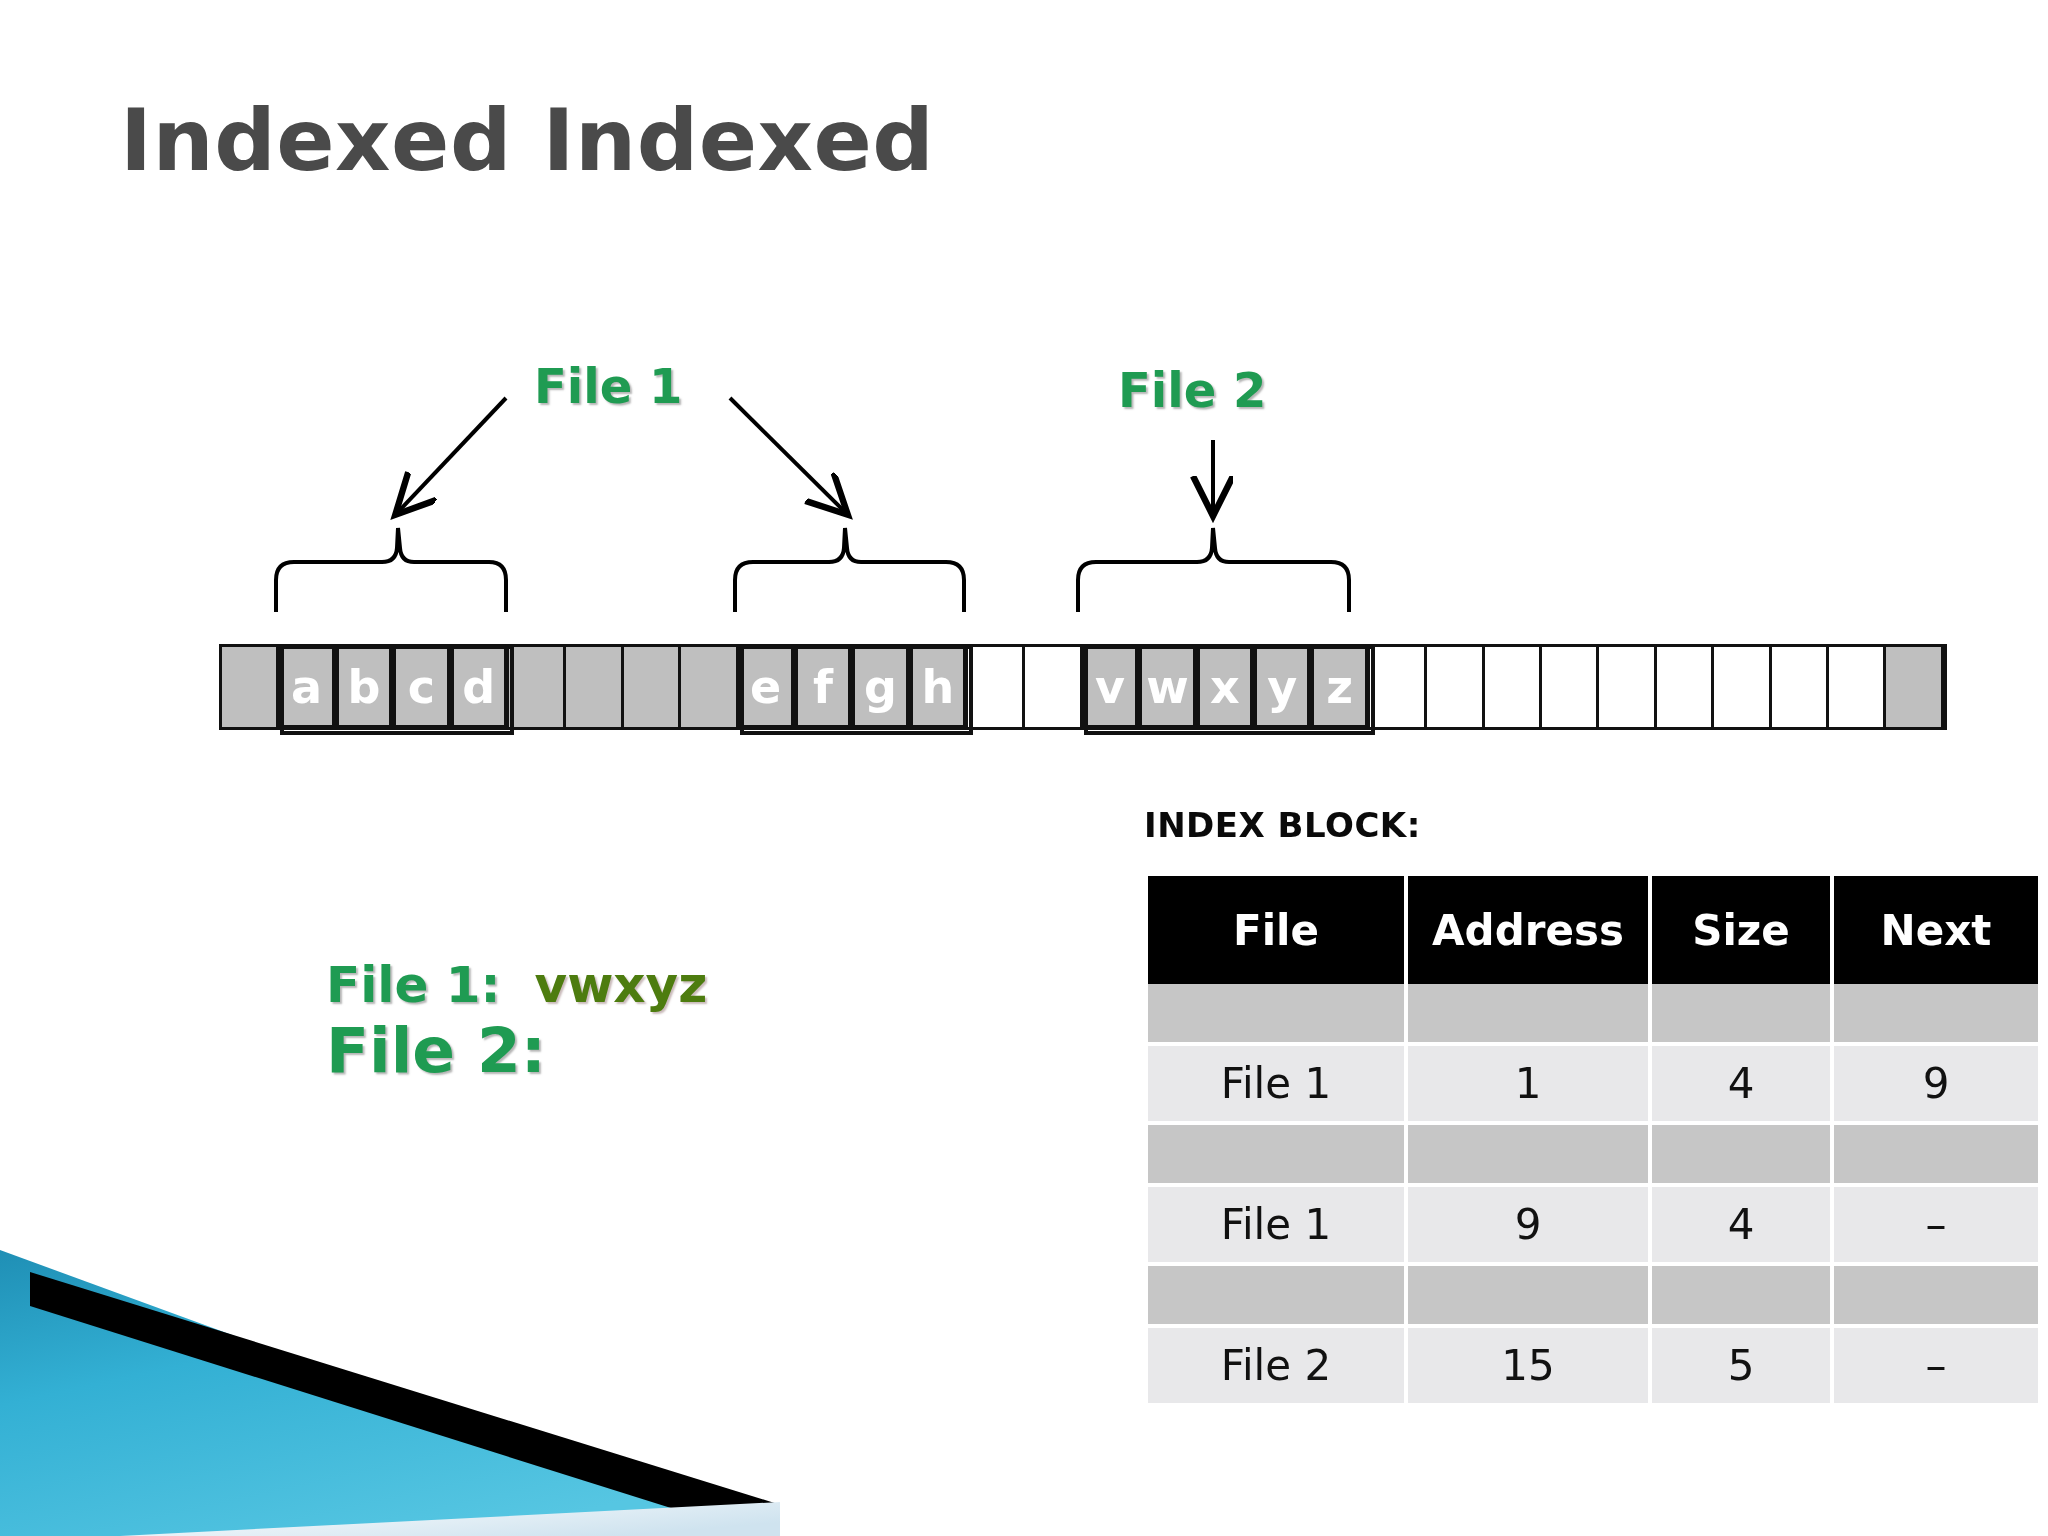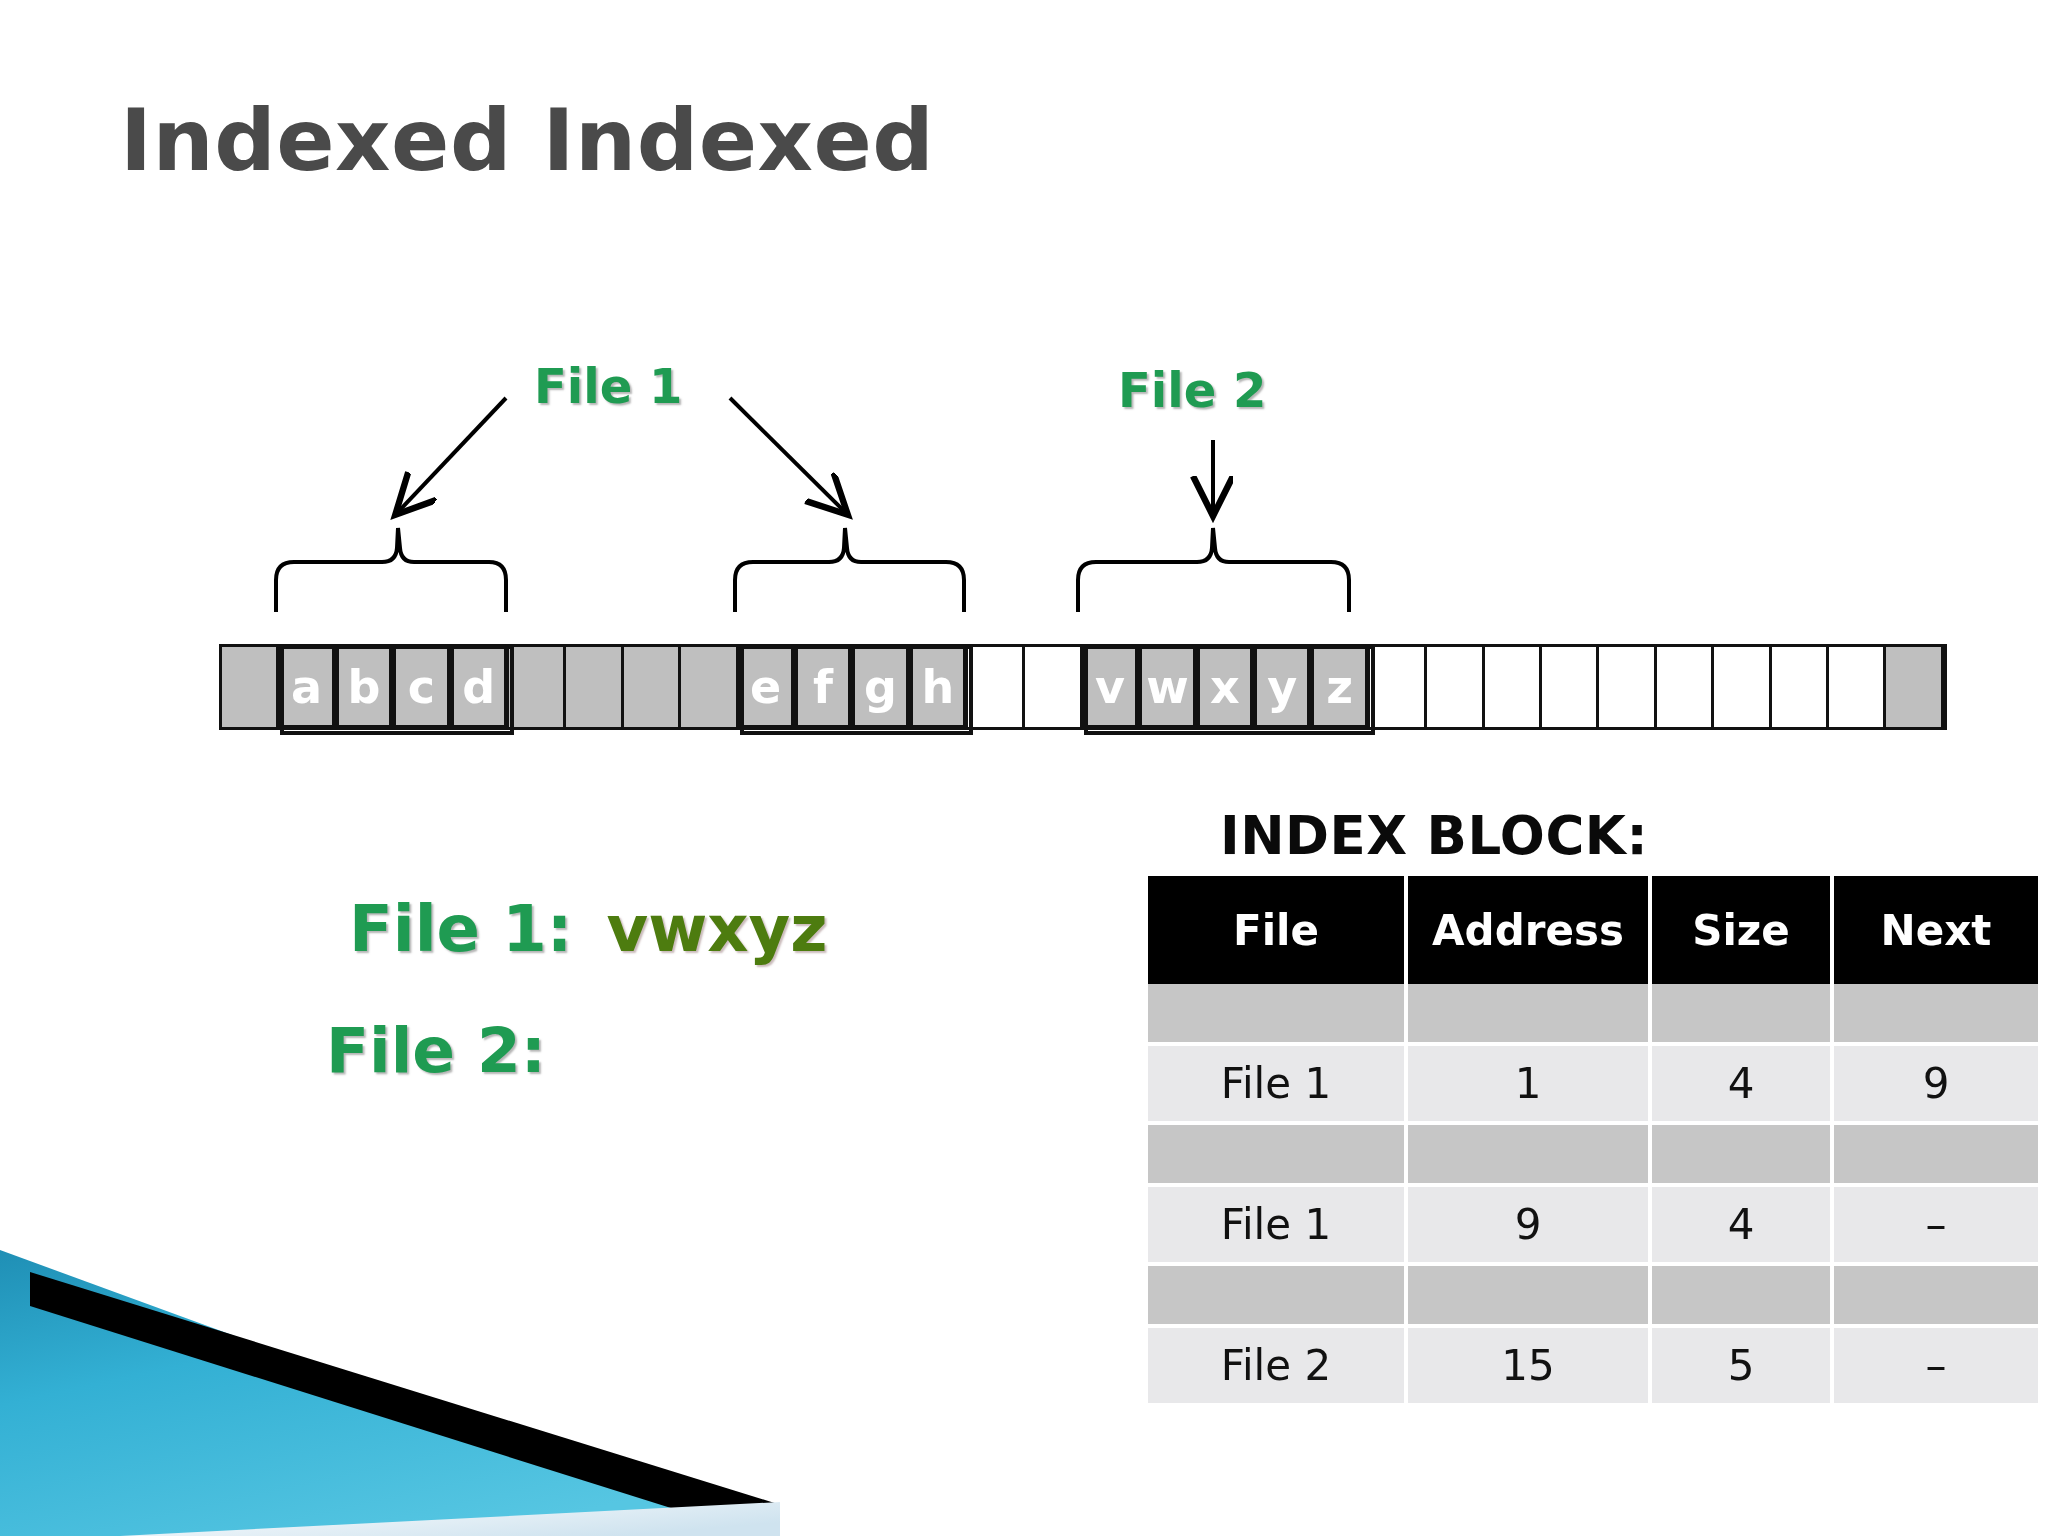--- a/index.html
+++ b/index.html
@@ -77,30 +77,30 @@
 
   
   .grp-box{
     position:absolute;
     border:4px solid #111;
     box-sizing:border-box;
     pointer-events:none;
   }
 
   
-  #file1-line{position:absolute;left:326px;top:892px;font-size:64px;margin-left:23px;}
+  #file1-line{position:absolute;left:326px;top:956px;font-size:50px;}
   #file2-line{position:absolute;left:326px;top:1014px;font-size:63px;}
   .line-row{display:flex;align-items:baseline;white-space:nowrap;}
   .line-row .gap{display:inline-block;width:34px;}
 
   
   #index-block-title{
-    position:absolute;left:1220px;top:805px;
-    font-family:"DejaVu Sans", sans-serif;
-    font-size:53px;font-weight:bold;color:#0a0a0a;
+    position:absolute;left:1144px;top:805px;
+    font-family:"DejaVu Sans", sans-serif;
+    font-size:34px;font-weight:bold;color:#0a0a0a;
     letter-spacing:.5px;white-space:nowrap;
   }
   #index-table{
     position:absolute;
     left:1148px; top:876px;
     width:890px;
     border-collapse:collapse;
     table-layout:fixed;
   }
   #index-table th{

